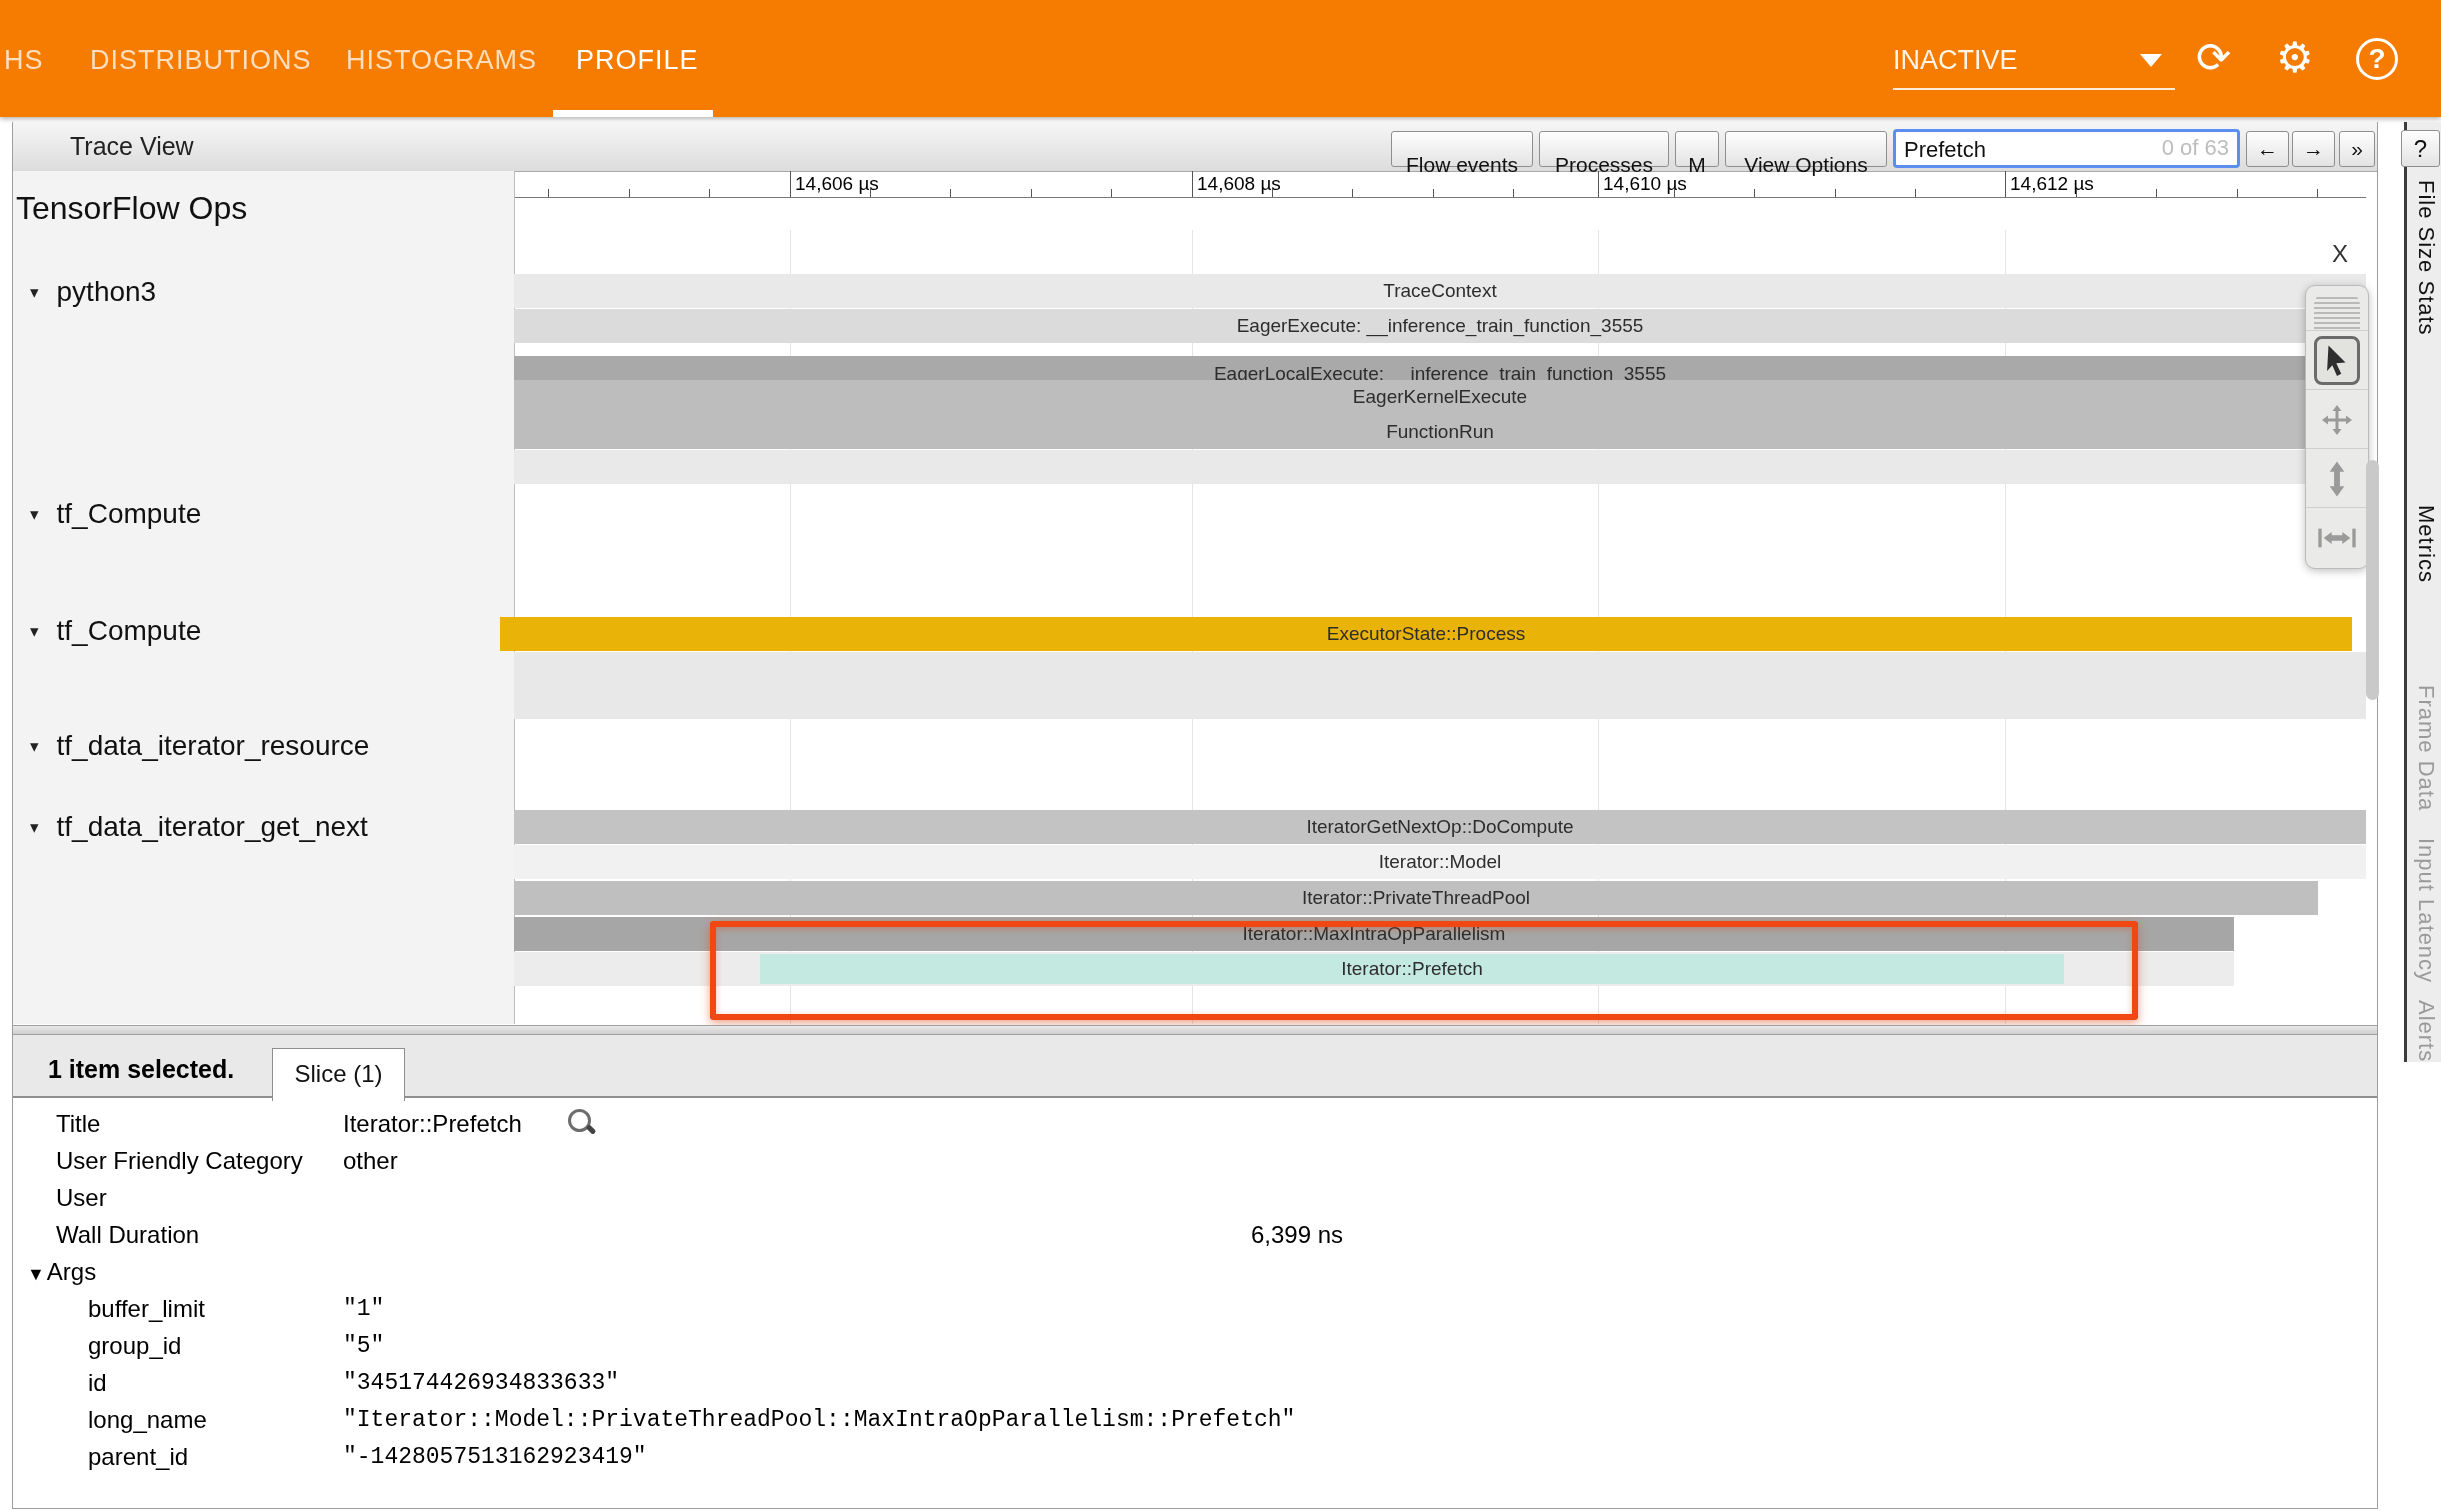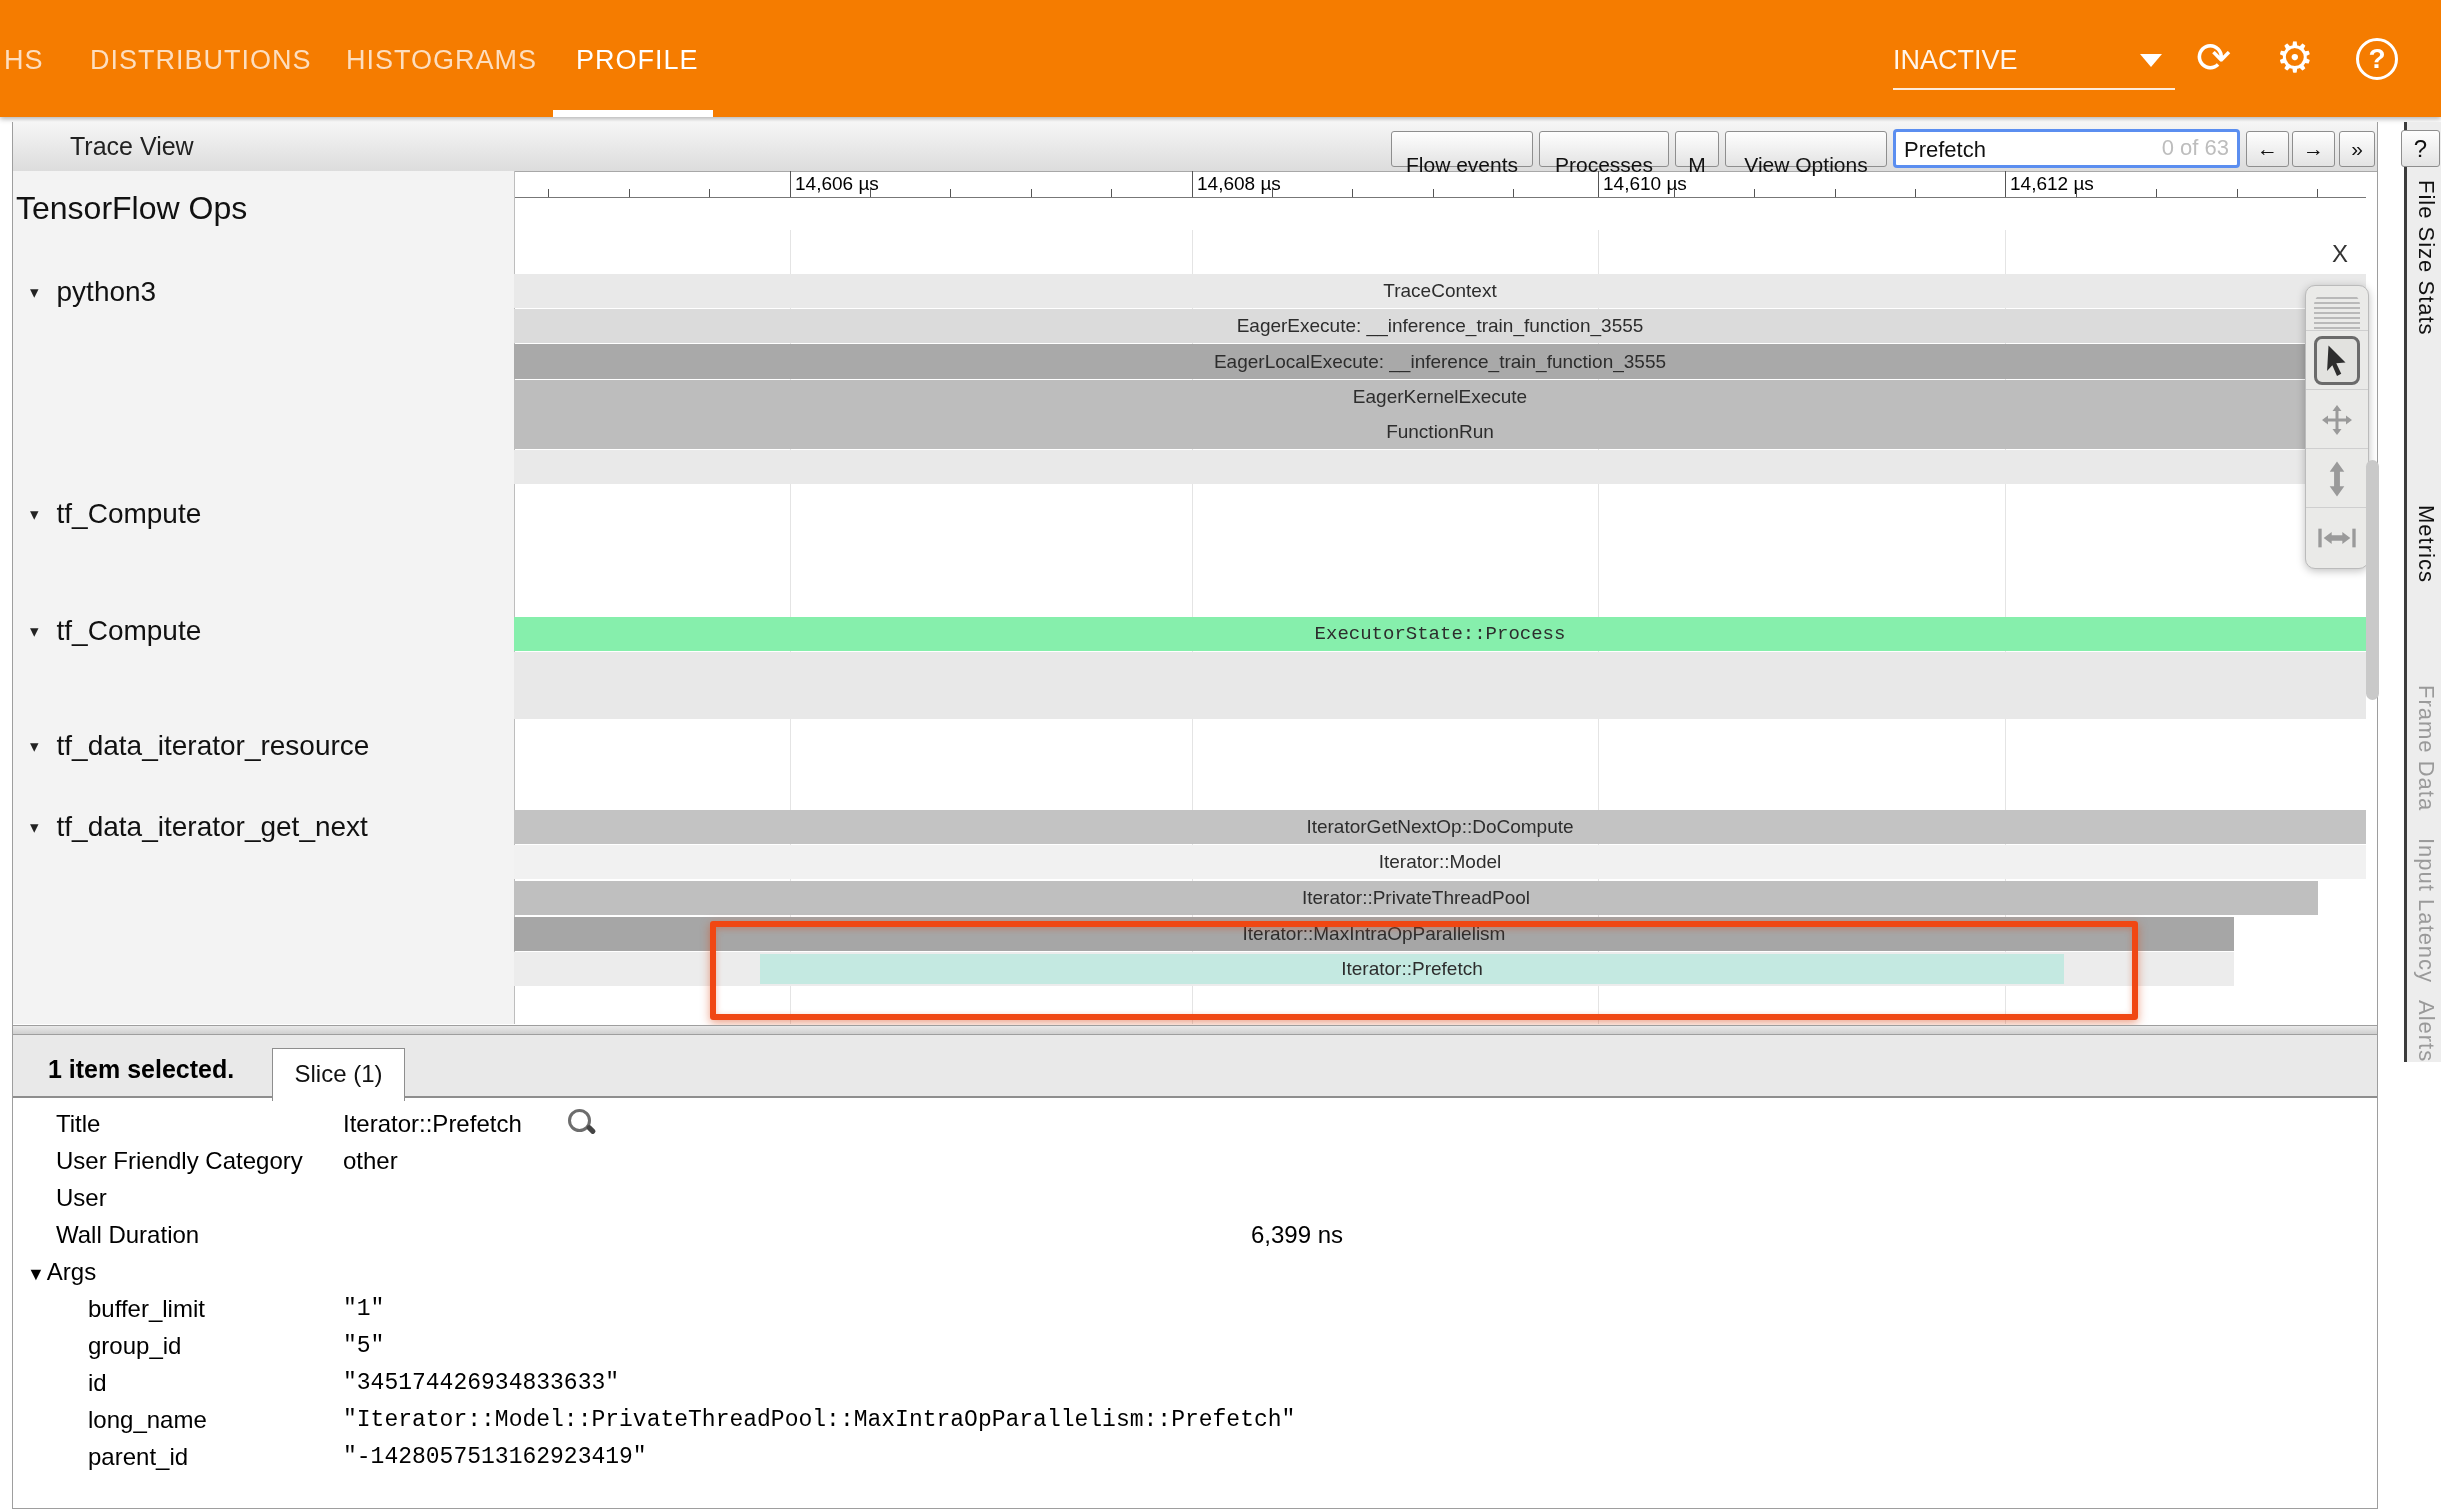--- a/index.html
+++ b/index.html
@@ -174,25 +174,25 @@
       <div class="group-label" style="left: 30px; top: 276px;"><span class="group-caret">▾</span><span>python3</span></div>
       <div class="group-label" style="left: 30px; top: 498px;"><span class="group-caret">▾</span><span>tf_Compute</span></div>
       <div class="group-label" style="left: 30px; top: 615px;"><span class="group-caret">▾</span><span>tf_Compute</span></div>
       <div class="group-label" style="left: 30px; top: 730px;"><span class="group-caret">▾</span><span>tf_data_iterator_resource</span></div>
       <div class="group-label" style="left: 30px; top: 811px;"><span class="group-caret">▾</span><span>tf_data_iterator_get_next</span></div>
     </div>
 
   <div id="tracks">
       <div class="trackbar" style="left: 514px; top: 274px; width: 1852px; height: 34px; line-height: 34px; background: rgb(233, 233, 233);">TraceContext</div>
       <div class="trackbar" style="left: 514px; top: 309px; width: 1852px; height: 34px; line-height: 34px; background: rgb(219, 219, 219);">EagerExecute: __inference_train_function_3555</div>
-      <div class="trackbar" style="left: 514px; top: 344px; width: 1852px; height: 35px; line-height: 35px; background: rgb(169, 169, 169);">EagerLocalExecute: __inference_train_function_3555</div>
+      <div class="trackbar" style="left: 514px; top: 356px; width: 1852px; height: 35px; line-height: 35px; background: rgb(169, 169, 169);">EagerLocalExecute: __inference_train_function_3555</div>
       <div class="trackbar" style="left: 514px; top: 380px; width: 1852px; height: 34px; line-height: 34px; background: rgb(189, 189, 189);">EagerKernelExecute</div>
       <div class="trackbar" style="left: 514px; top: 414px; width: 1852px; height: 35px; line-height: 35px; background: rgb(189, 189, 189);">FunctionRun</div>
       <div class="trackbar" style="left: 514px; top: 450px; width: 1852px; height: 34px; line-height: 34px; background: rgb(233, 233, 233);"></div>
-      <div class="trackbar" style="left: 514px; top: 617px; width: 1852px; height: 34px; line-height: 34px; background: #86efac; font-family: Liberation Mono, monospace;">ExecutorState::Process</div>
+      <div class="trackbar" style="left: 500px; top: 617px; width: 1852px; height: 34px; line-height: 34px; background: #eab308;">ExecutorState::Process</div>
       <div class="trackbar" style="left: 514px; top: 652px; width: 1852px; height: 67px; line-height: 67px; background: rgb(232, 232, 232);"></div>
       <div class="trackbar" style="left: 514px; top: 810px; width: 1852px; height: 34px; line-height: 34px; background: rgb(195, 195, 195);">IteratorGetNextOp::DoCompute</div>
       <div class="trackbar" style="left: 514px; top: 845px; width: 1852px; height: 34px; line-height: 34px; background: rgb(241, 241, 241);">Iterator::Model</div>
       <div class="trackbar" style="left: 514px; top: 881px; width: 1804px; height: 34px; line-height: 34px; background: rgb(191, 191, 191);">Iterator::PrivateThreadPool</div>
       <div class="trackbar" style="left: 514px; top: 917px; width: 1720px; height: 34px; line-height: 34px; background: rgb(166, 166, 166);">Iterator::MaxIntraOpParallelism</div>
       <div class="trackbar" style="left: 514px; top: 952px; width: 1720px; height: 34px; line-height: 34px; background: rgb(236, 236, 236);"></div>
       <div class="trackbar" style="left: 760px; top: 954px; width: 1304px; height: 30px; line-height: 30px; background: rgb(196, 233, 225);">Iterator::Prefetch</div>
     </div>
 
   <div id="highlight-box" class="abs"></div>

